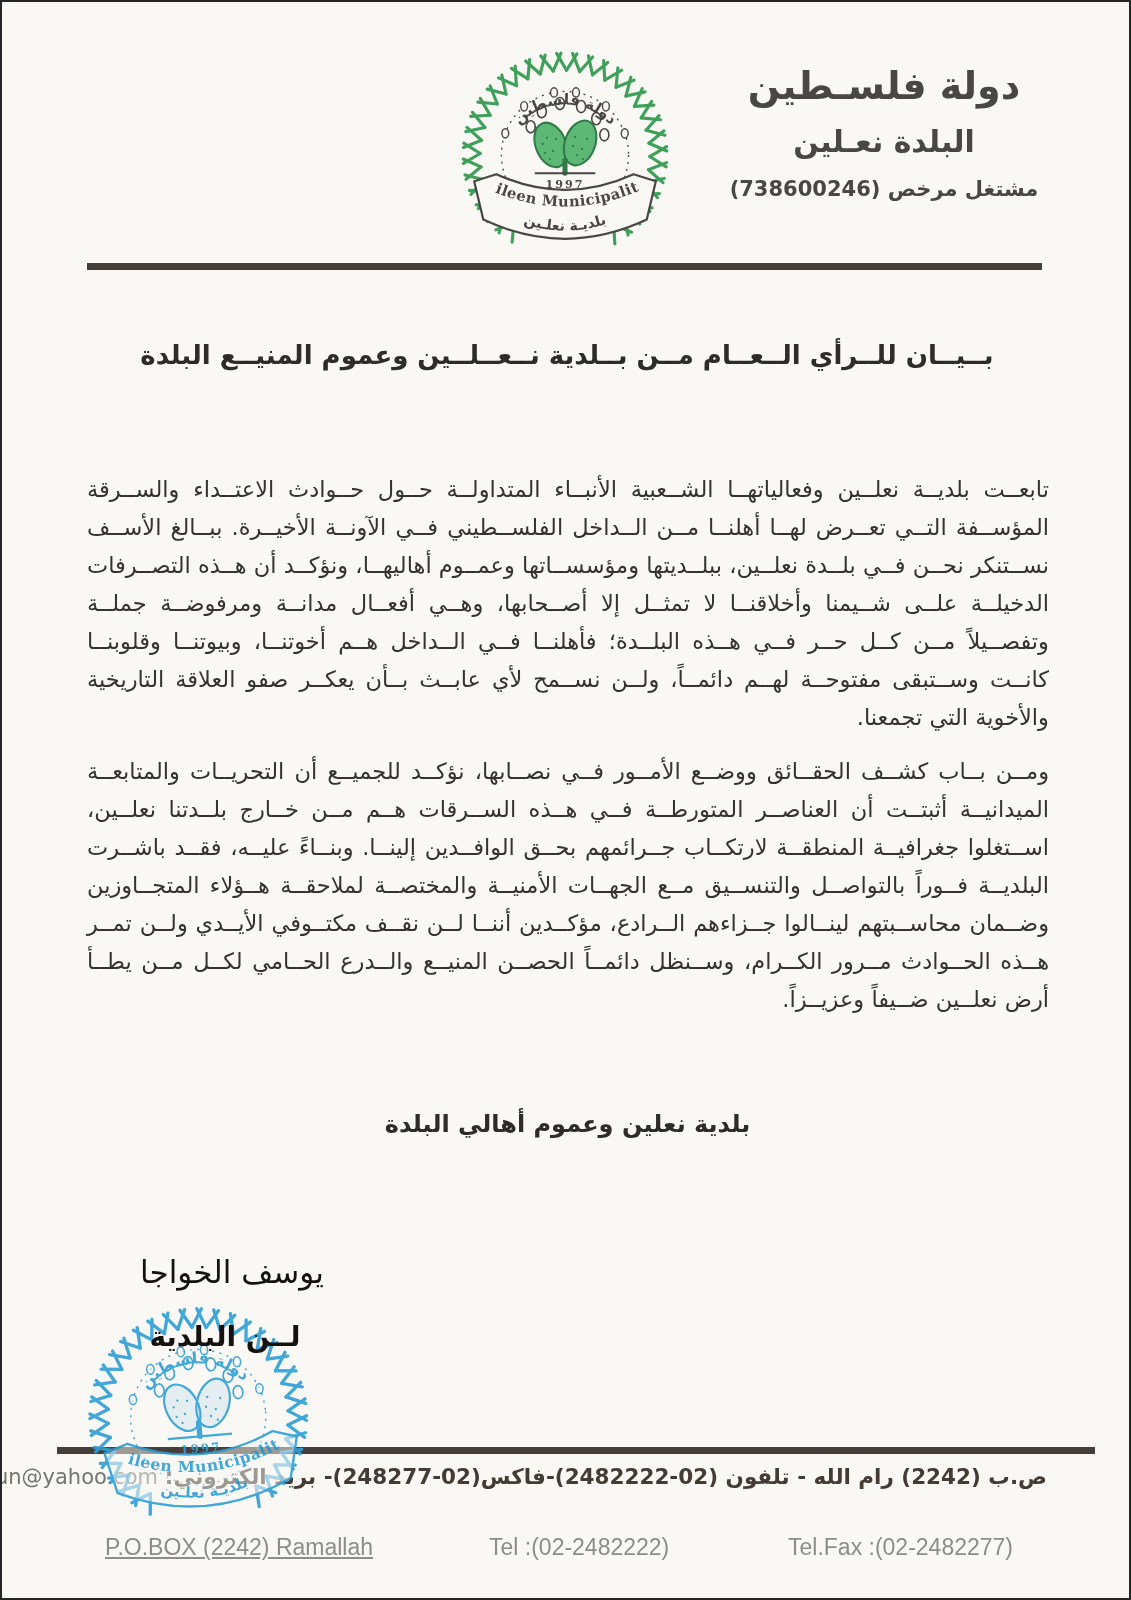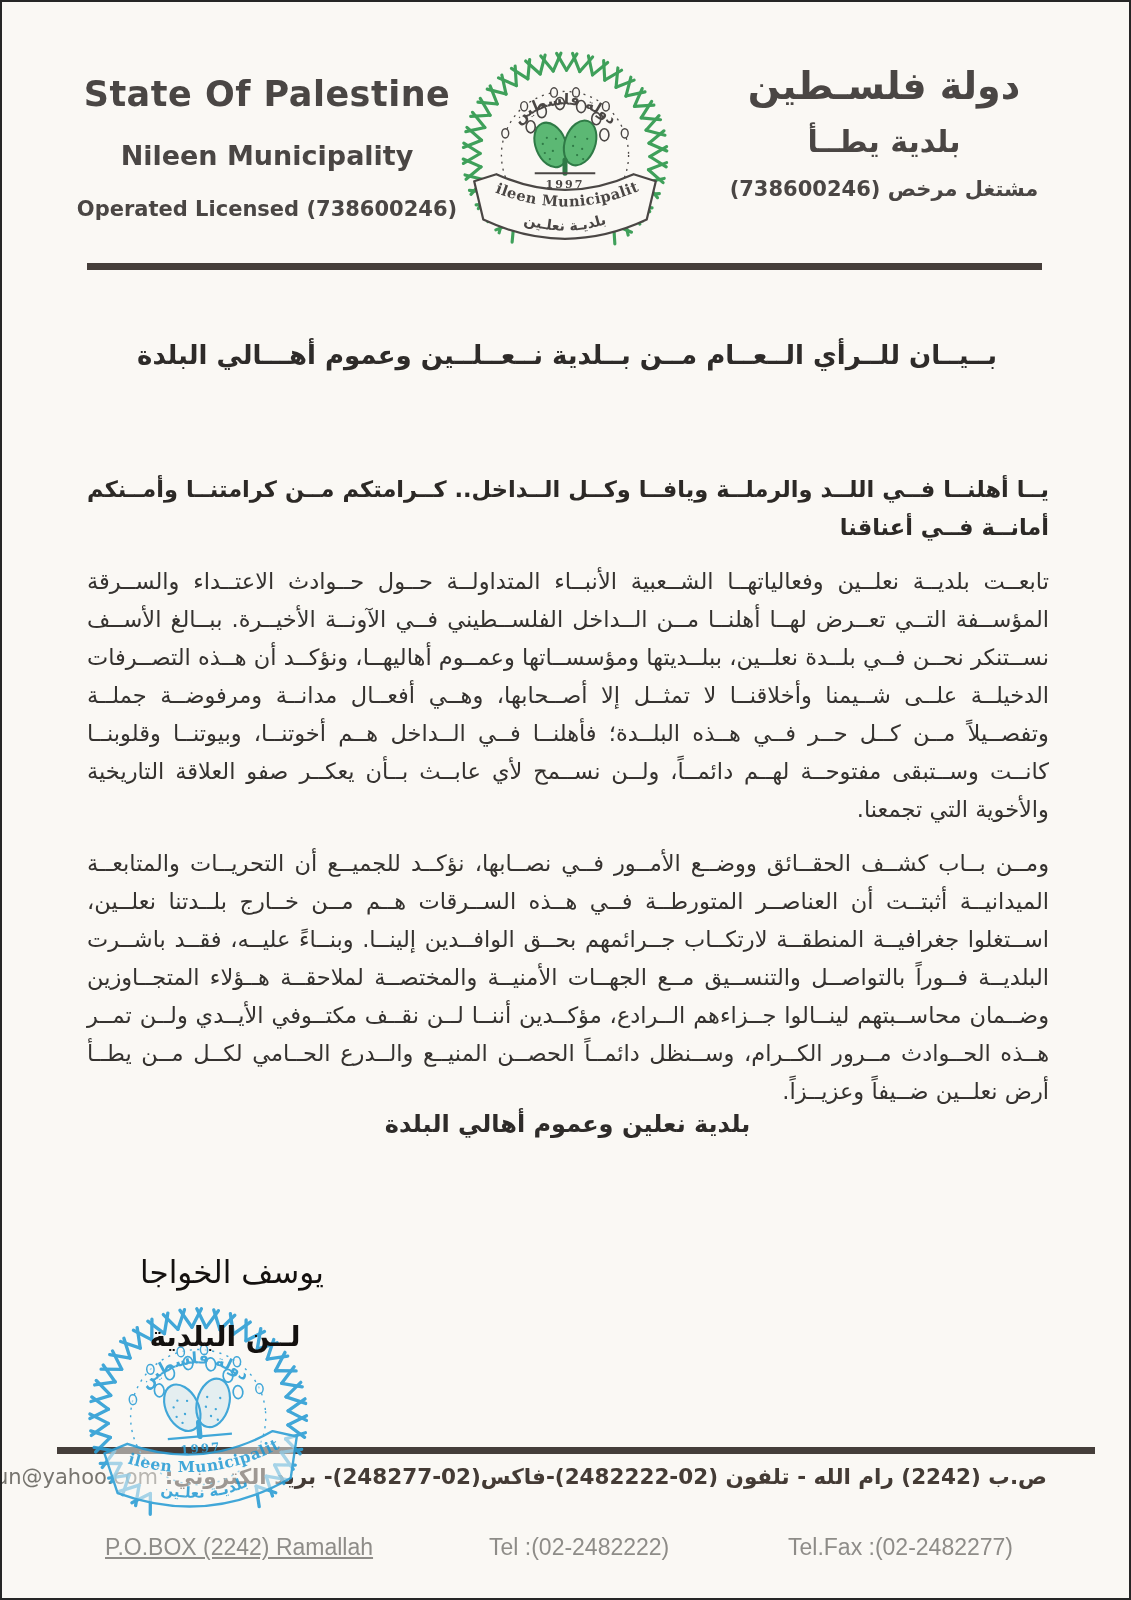--- a/index.html
+++ b/index.html
@@ -57,25 +57,20 @@
           color:var(--footer-gray); font-size:23px; font-family:"Liberation Sans",sans-serif;}
   .ftr-en .pobox{position:absolute; left:103px;text-decoration:underline;}
   .ftr-en .tel{position:absolute; left:487px;}
   .ftr-en .telfax{position:absolute; left:786px;}
 </style>
 </head>
 <body>
 
 <div class="page">
 
-  <div class="hdr-en">
-    <div class="l1">State Of Palestine</div>
-    <div class="l2">Nileen Municipality</div>
-    <div class="l3">Operated Licensed (738600246)</div>
-  </div>
 
   <div class="hdr-logo">
     <svg id="logo-main" viewBox="0 0 220 220" width="222" height="222" xmlns="http://www.w3.org/2000/svg">
         <defs>
     <path id="gtop" d="M50,122 A60,60 0 0 1 170,122" fill="none"></path>
     <path id="gban" d="M38,148 Q110,178 182,148" fill="none"></path>
     <path id="gbot" d="M46,170 Q110,204 174,170" fill="none"></path>
   </defs>
         <path d="M158.2,180.8 L159.4,200.1" stroke="#3fa05a" stroke-width="3.1" stroke-linecap="round" fill="none"></path>
         <path d="M158.2,180.8 L175.9,188.5" stroke="#3fa05a" stroke-width="3.1" stroke-linecap="round" fill="none"></path>
@@ -178,30 +173,29 @@
         <textPath href="#gban" startOffset="50%" text-anchor="middle">Nileen Municipality</textPath></text>
         <text font-size="14" font-weight="bold" fill="#4a4644" font-family="'DejaVu Sans',sans-serif">
         <textPath href="#gbot" startOffset="50%" text-anchor="middle">بلديـة نعلـين</textPath></text>
         <text font-size="15" font-weight="bold" fill="#4a4644" font-family="'DejaVu Sans',sans-serif">
         <textPath href="#gtop" startOffset="50%" text-anchor="middle">دولة فلسطين</textPath></text>
       </svg>
   </div>
 
   <div class="hdr-ar">
     <div class="l1">دولة فلسـطين</div>
-    <div class="l2">بلدية يطــأ</div>
+    <div class="l2">البلدة نعـلين</div>
     <div class="l3">مشتغل مرخص (738600246)</div>
   </div>
 
   <div class="hdr-rule"></div>
 
-  <div class="title">بــيــان للــرأي الــعــام مــن بــلدية نــعــلــين وعموم أهـــالي البلدة</div>
+  <div class="title">بــيــان للــرأي الــعــام مــن بــلدية نــعــلــين وعموم المنيــع البلدة</div>
 
   <div class="body-text">
-    <p class="salutation">يــا أهلنــا فــي اللــد والرملــة ويافــا وكــل الــداخل.. كــرامتكم مــن كرامتنــا وأمــنكم أمانــة فــي أعناقنا</p>
     <p>تابعــت بلديــة نعلــين وفعالياتهــا الشــعبية الأنبــاء المتداولــة حــول حــوادث الاعتــداء والســرقة المؤســفة التــي تعــرض لهــا أهلنــا مــن الــداخل الفلســطيني فــي الآونــة الأخيــرة. ببــالغ الأســف نســتنكر نحــن فــي بلــدة نعلــين، ببلــديتها ومؤسســاتها وعمــوم أهاليهــا، ونؤكــد أن هــذه التصــرفات الدخيلــة علــى شــيمنا وأخلاقنــا لا تمثــل إلا أصــحابها، وهــي أفعــال مدانــة ومرفوضــة جملــة وتفصــيلاً مــن كــل حــر فــي هــذه البلــدة؛ فأهلنــا فــي الــداخل هــم أخوتنــا، وبيوتنــا وقلوبنــا كانــت وســتبقى مفتوحــة لهــم دائمــاً، ولــن نســمح لأي عابــث بــأن يعكــر صفو العلاقة التاريخية والأخوية التي تجمعنا.</p>
     <p>ومــن بــاب كشــف الحقــائق ووضــع الأمــور فــي نصــابها، نؤكــد للجميــع أن التحريــات والمتابعــة الميدانيــة أثبتــت أن العناصــر المتورطــة فــي هــذه الســرقات هــم مــن خــارج بلــدتنا نعلــين، اســتغلوا جغرافيــة المنطقــة لارتكــاب جــرائمهم بحــق الوافــدين إلينــا. وبنــاءً عليــه، فقــد باشــرت البلديــة فــوراً بالتواصــل والتنســيق مــع الجهــات الأمنيــة والمختصــة لملاحقــة هــؤلاء المتجــاوزين وضــمان محاســبتهم لينــالوا جــزاءهم الــرادع، مؤكــدين أننــا لــن نقــف مكتــوفي الأيــدي ولــن تمــر هــذه الحــوادث مــرور الكــرام، وســنظل دائمــاً الحصــن المنيــع والــدرع الحــامي لكــل مــن يطــأ أرض نعلــين ضــيفاً وعزيــزاً.</p>
   </div>
 
   <div class="closing">بلدية نعلين وعموم أهالي البلدة</div>
 
   <div class="sig-name">يوسف الخواجا</div>
   <div class="sig-title">لــن البلدية</div>
   <div class="stamp">
     <svg id="logo-stamp" viewBox="0 0 220 220" width="236" height="236" xmlns="http://www.w3.org/2000/svg">

